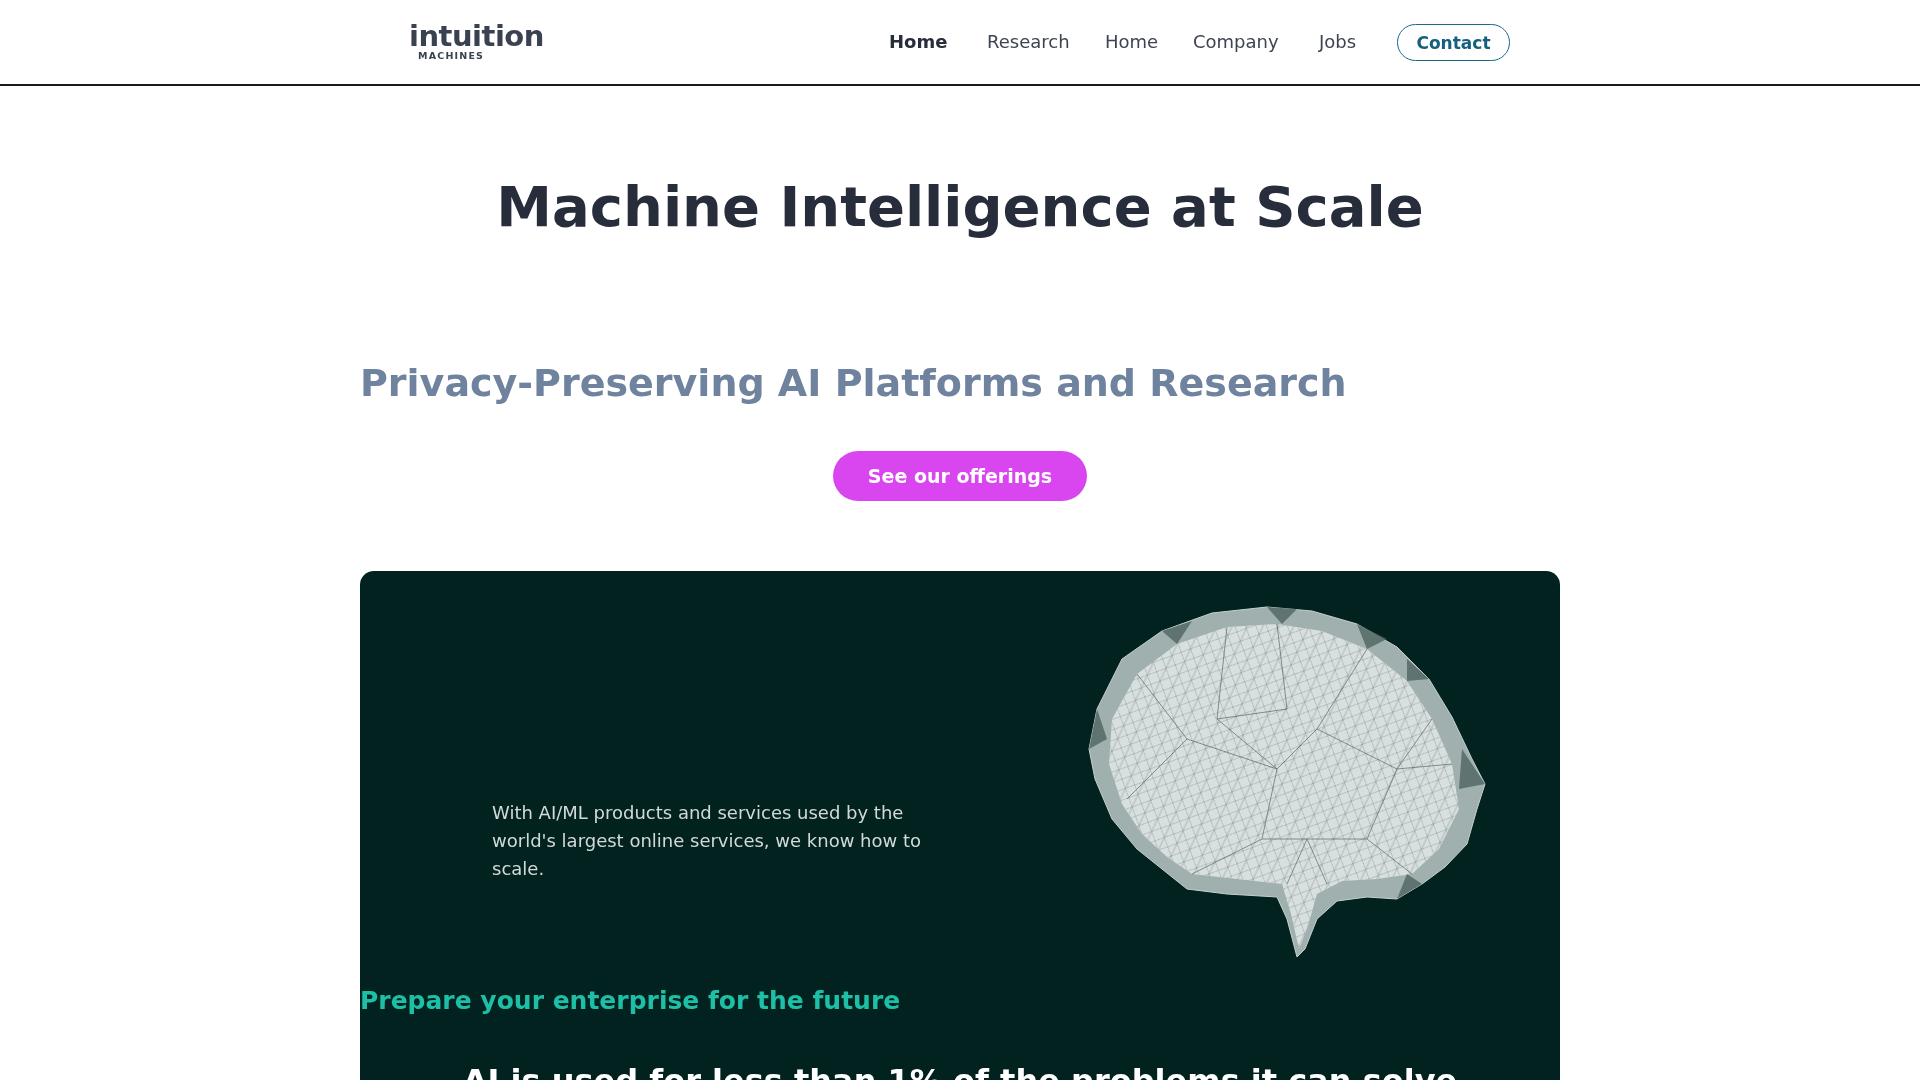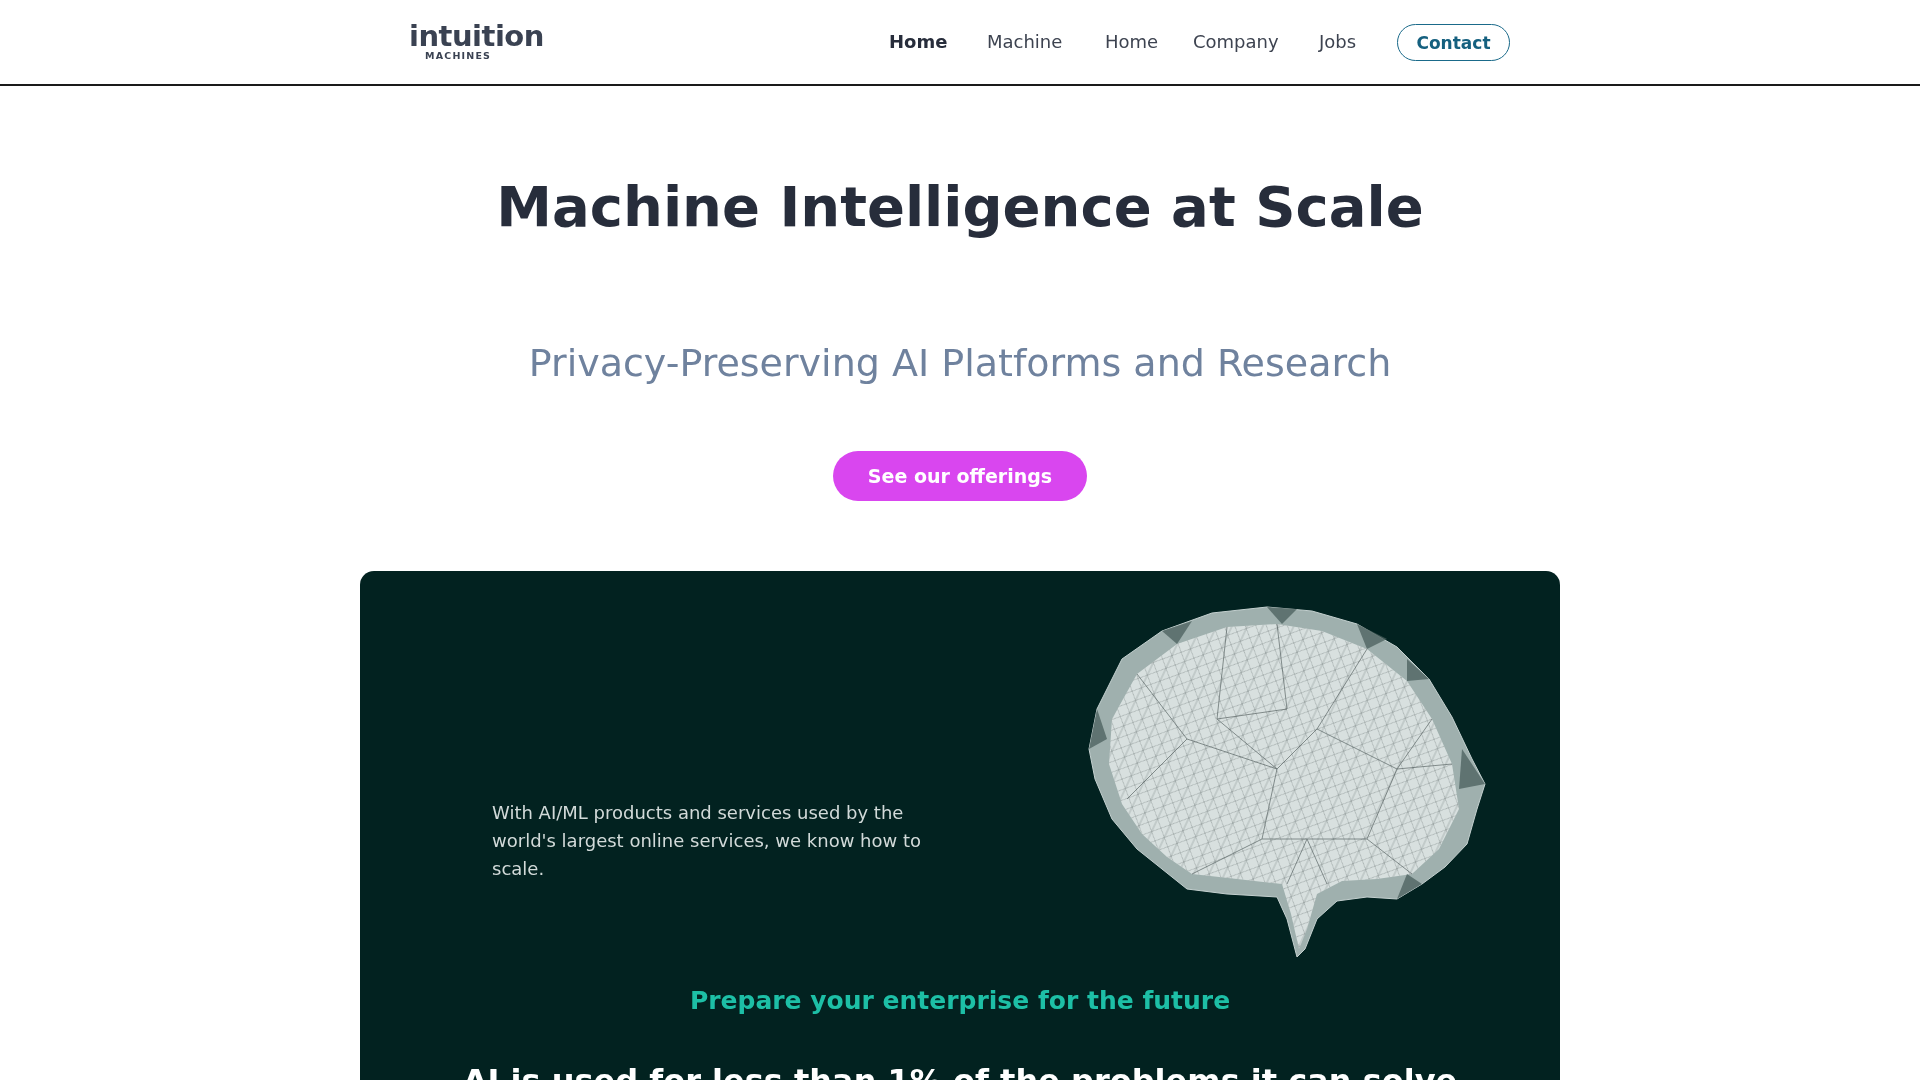--- a/index.html
+++ b/index.html
@@ -10,42 +10,42 @@
     position: absolute; left: 0; top: 0; width: 1920px; height: 86px;
     border-bottom: 2px solid #1a1a1a; background: #fff;
   }
   .logo { position: absolute; left: 409px; top: 22px; width: 112px; height: 40px; }
   .logo-word {
     display: block; font-weight: bold; font-size: 29px; line-height: 28px;
     color: #3a4252; letter-spacing: -0.5px;
   }
   .logo-sub {
     display: block; font-weight: bold; font-size: 9.5px; line-height: 11px;
-    color: #3a4252; letter-spacing: 1.2px; margin-left: 16px;
+    color: #3a4252; letter-spacing: 1.2px; margin-left: 9px;
   }
   .nav-links { position: absolute; top: 0; height: 84px; left: 0; width: 1535px; }
   .nav-link {
     position: absolute; top: 31px; font-size: 18px; line-height: 22px; color: #3d4350;
     text-decoration: none; white-space: nowrap;
   }
   .nav-link.active { font-weight: bold; color: #272d3b; }
   .contact-btn {
     position: absolute; left: 1397px; top: 24px; width: 113px; height: 37px;
     border: 1.5px solid #1a6a8a; border-radius: 19px; background: #fff;
     color: #15607f; font-weight: bold; font-size: 17px; line-height: 34px; 
     font-family: "DejaVu Sans", sans-serif;
   }
 
   .hero-title {
     position: absolute; left: 360px; top: 162px; width: 1200px; text-align: center;
     font-size: 56px; line-height: 89px; font-weight: bold; color: #272d3b;
   }
   .hero-sub {
-    position: absolute; left: 360px; top: 340px; width: 1200px; text-align: center;
-    font-size: 38px; line-height: 46px; font-weight: normal; color: #6f829e;
+    position: absolute; left: 360px; top: 360px; width: 1200px; text-align: left;
+    font-size: 38px; line-height: 46px; font-weight: bold; color: #6f829e;
   }
   .cta-btn {
     position: absolute; left: 833px; top: 451px; width: 254px; height: 50px;
     border-radius: 25px; background: #d946ef; color: #ffffff; border: none;
     font-family: "DejaVu Sans", sans-serif; font-weight: bold; font-size: 19px; line-height: 50px;
     text-align: center;
   }
 
   .dark-section {
     position: absolute; left: 360px; top: 571px; width: 1200px; height: 600px;
@@ -56,39 +56,39 @@
     font-size: 50px; line-height: 62px; font-weight: bold; color: #ffffff;
   }
   .serve-text {
     position: absolute; left: 132px; top: 228px; width: 470px;
     font-size: 18px; line-height: 28px; color: #d2dad9;
   }
   .brain {
     position: absolute; left: 707px; top: 28px; width: 425px; height: 358px;
   }
   .teal-heading {
-    position: absolute; left: 0; top: 414px; width: 1200px; text-align: center;
+    position: absolute; left: 0; top: 414px; width: 1200px; text-align: left;
     font-size: 25px; line-height: 32px; font-weight: bold; color: #1dbfa6;
   }
   .big-statement {
     position: absolute; left: 0; top: 490px; width: 1200px; text-align: center;
     font-size: 32px; line-height: 40px; font-weight: bold; color: #ffffff;
   }
 </style>
 </head>
 <body>
 
 <header class="nav">
   <a class="logo">
     <span class="logo-word">intuition</span>
     <span class="logo-sub">MACHINES</span>
   </a>
   <nav class="nav-links">
     <a class="nav-link active" style="left:889px">Home</a>
-    <a class="nav-link" style="left:987px">Machine</a>
+    <a class="nav-link" style="left:987px">Research</a>
     <a class="nav-link" style="left:1105px">Home</a>
     <a class="nav-link" style="left:1193px">Company</a>
     <a class="nav-link" style="left:1319px">Jobs</a>
   </nav>
   <button class="contact-btn">Contact</button>
 </header>
 
 <h1 class="hero-title">Machine Intelligence at Scale</h1>
 <h2 class="hero-sub">Privacy-Preserving AI Platforms and Research</h2>
 <button class="cta-btn">See our offerings</button>

